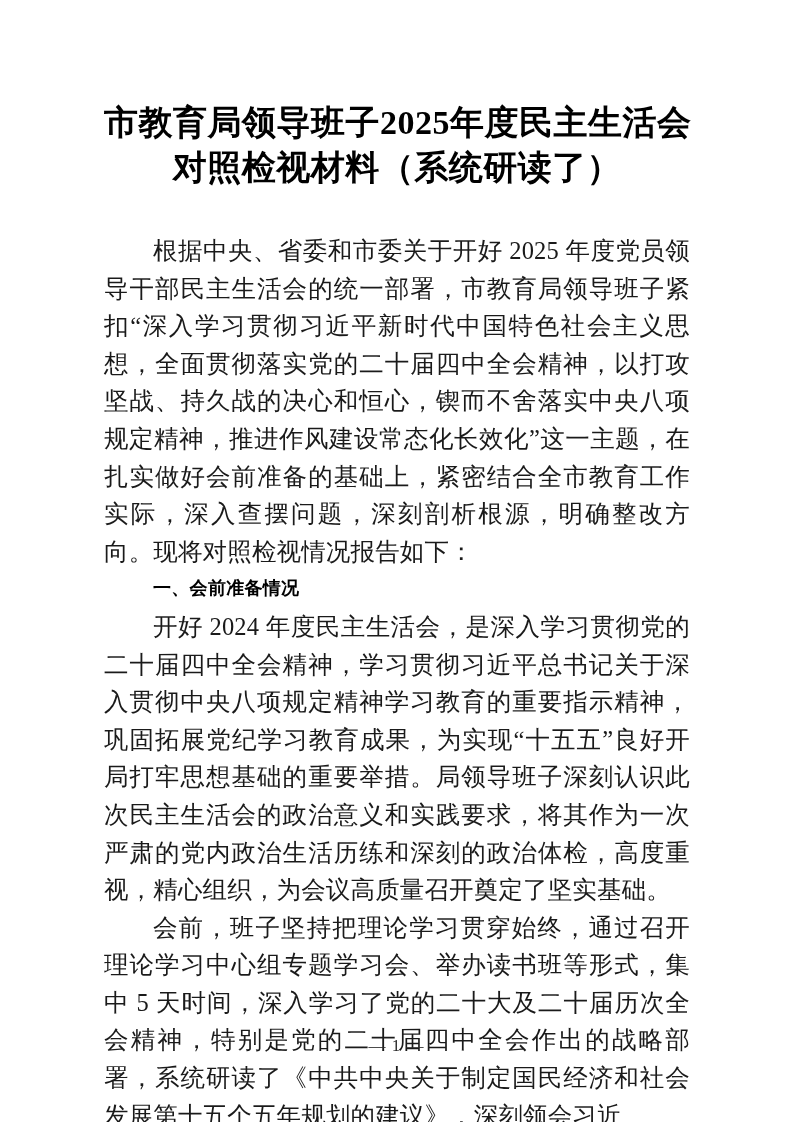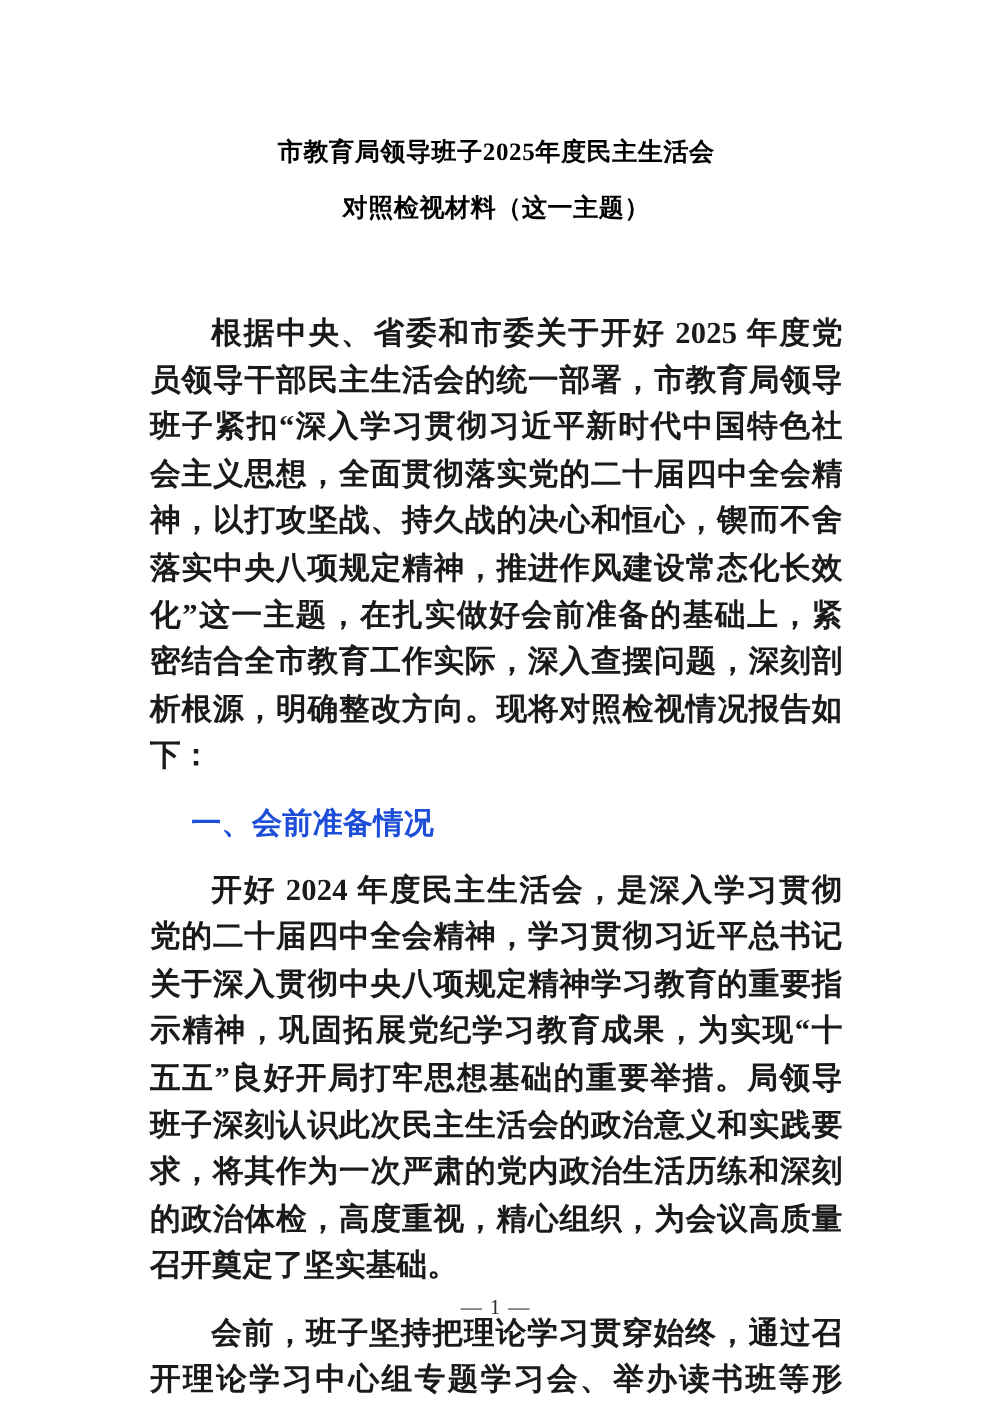--- a/index.html
+++ b/index.html
@@ -24,21 +24,21 @@
 
   
   .doc-title {
     position: absolute;
     left: 104px;
     top: 100px;
     width: 586px;
     text-align: center;
     font-family: "Liberation Serif", "DejaVu Serif", serif;
     font-weight: bold;
-    font-size: 20px;
+    font-size: 34px;
     line-height: 45px;
     letter-spacing: 0.5px;
     color: #000000;
   }
   .doc-title .tline {
     display: block;
     white-space: nowrap;
   }
 
   
@@ -49,35 +49,34 @@
     width: 586px;
   }
 
   .para {
     font-family: "Liberation Serif", "DejaVu Serif", serif;
     font-size: 24.5px;
     line-height: 37.6px;
     text-align: justify;
     text-justify: inter-character;
     text-indent: 49px;
-    margin: 16px;
+    margin: 0;
     color: #1a1a1a;
     letter-spacing: 0.15px;
     word-break: break-all;
-    font-weight: bold;
   }
 
   .heading-1 {
     font-family: "Liberation Sans", "DejaVu Sans", sans-serif;
     font-weight: bold;
-    font-size: 24px;
+    font-size: 18px;
     line-height: 37.6px;
     text-indent: 49px;
     margin: 0;
-    color: #1d4ed8;
+    color: #000000;
     letter-spacing: 0.3px;
   }
 
   
   .footer {
     position: absolute;
     left: 0;
     top: 1036px;
     width: 793px;
     text-align: center;
@@ -87,21 +86,21 @@
     letter-spacing: 1px;
   }
 </style>
 </head>
 <body>
 
 <div class="page">
 
   <div class="doc-title">
     <span class="tline">市教育局领导班子2025年度民主生活会</span>
-    <span class="tline">对照检视材料（这一主题）</span>
+    <span class="tline">对照检视材料（系统研读了）</span>
   </div>
 
   <div class="body-block">
     <p class="para">根据中央、省委和市委关于开好 2025 年度党员领导干部民主生活会的统一部署，市教育局领导班子紧扣“深入学习贯彻习近平新时代中国特色社会主义思想，全面贯彻落实党的二十届四中全会精神，以打攻坚战、持久战的决心和恒心，锲而不舍落实中央八项规定精神，推进作风建设常态化长效化”这一主题，在扎实做好会前准备的基础上，紧密结合全市教育工作实际，深入查摆问题，深刻剖析根源，明确整改方向。现将对照检视情况报告如下：</p>
     <p class="heading-1">一、会前准备情况</p>
     <p class="para">开好 2024 年度民主生活会，是深入学习贯彻党的二十届四中全会精神，学习贯彻习近平总书记关于深入贯彻中央八项规定精神学习教育的重要指示精神，巩固拓展党纪学习教育成果，为实现“十五五”良好开局打牢思想基础的重要举措。局领导班子深刻认识此次民主生活会的政治意义和实践要求，将其作为一次严肃的党内政治生活历练和深刻的政治体检，高度重视，精心组织，为会议高质量召开奠定了坚实基础。</p>
     <p class="para">会前，班子坚持把理论学习贯穿始终，通过召开理论学习中心组专题学习会、举办读书班等形式，集中 5 天时间，深入学习了党的二十大及二十届历次全会精神，特别是党的二十届四中全会作出的战略部署，系统研读了《中共中央关于制定国民经济和社会发展第十五个五年规划的建议》，深刻领会习近</p>
   </div>
 
   <div class="footer">

